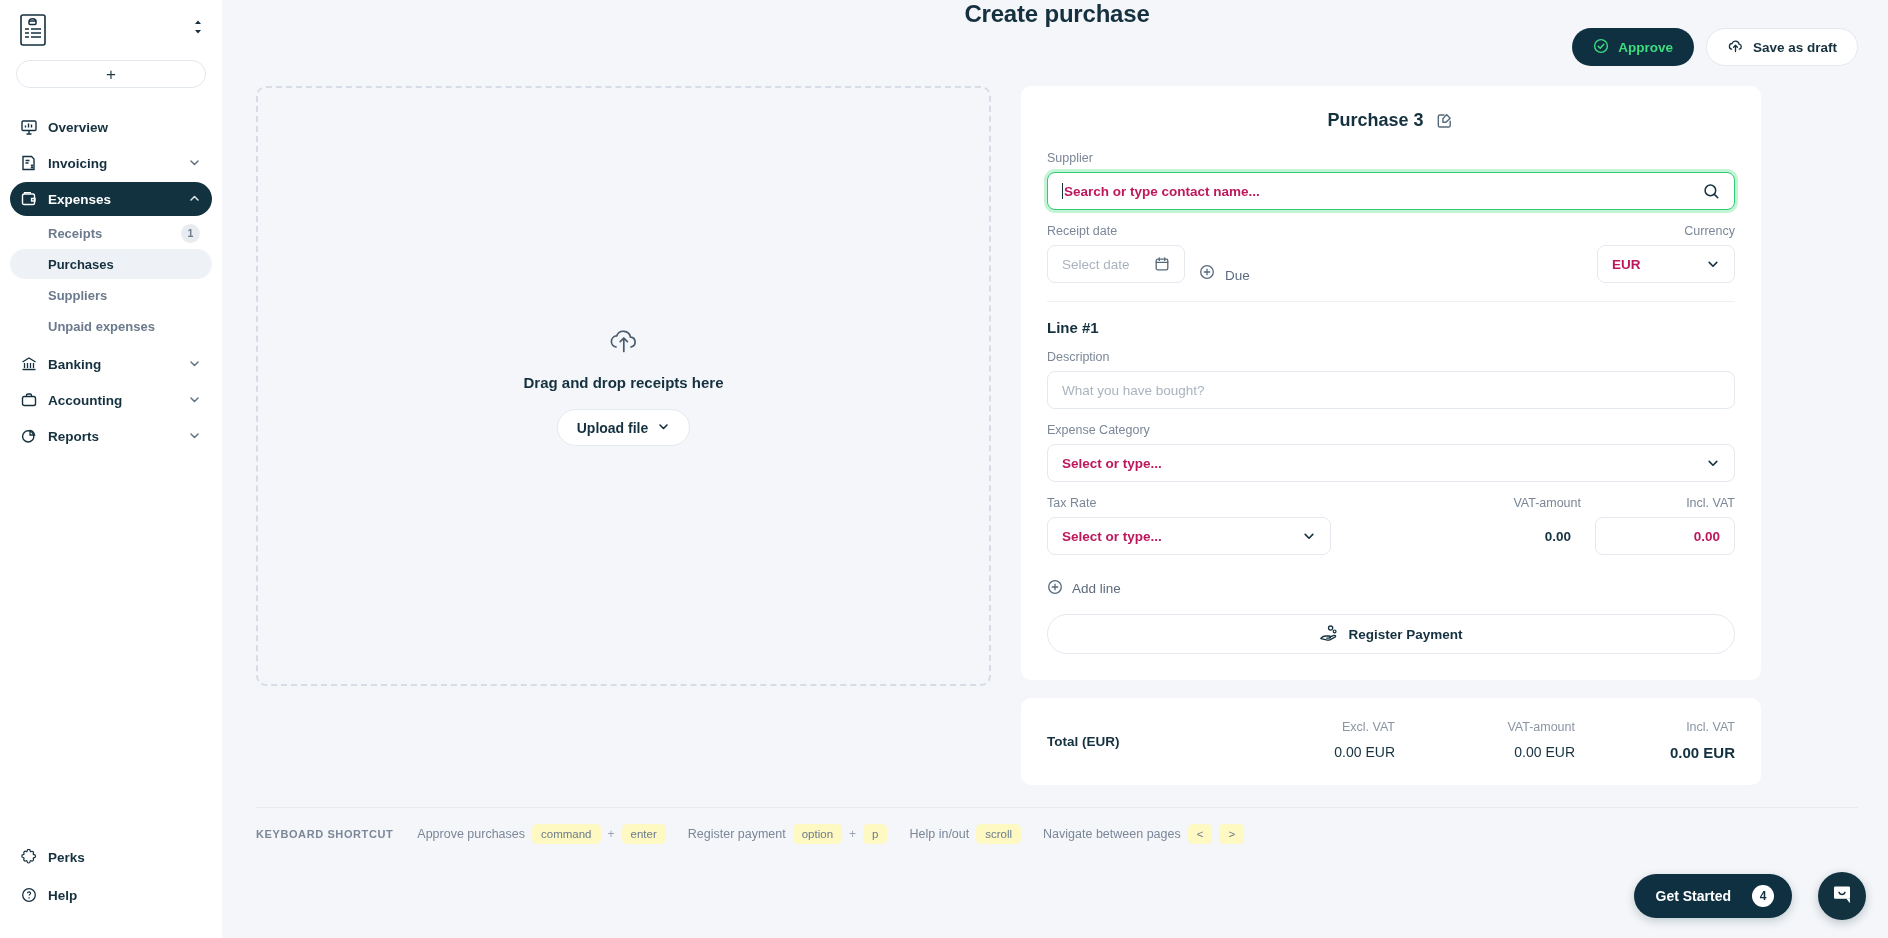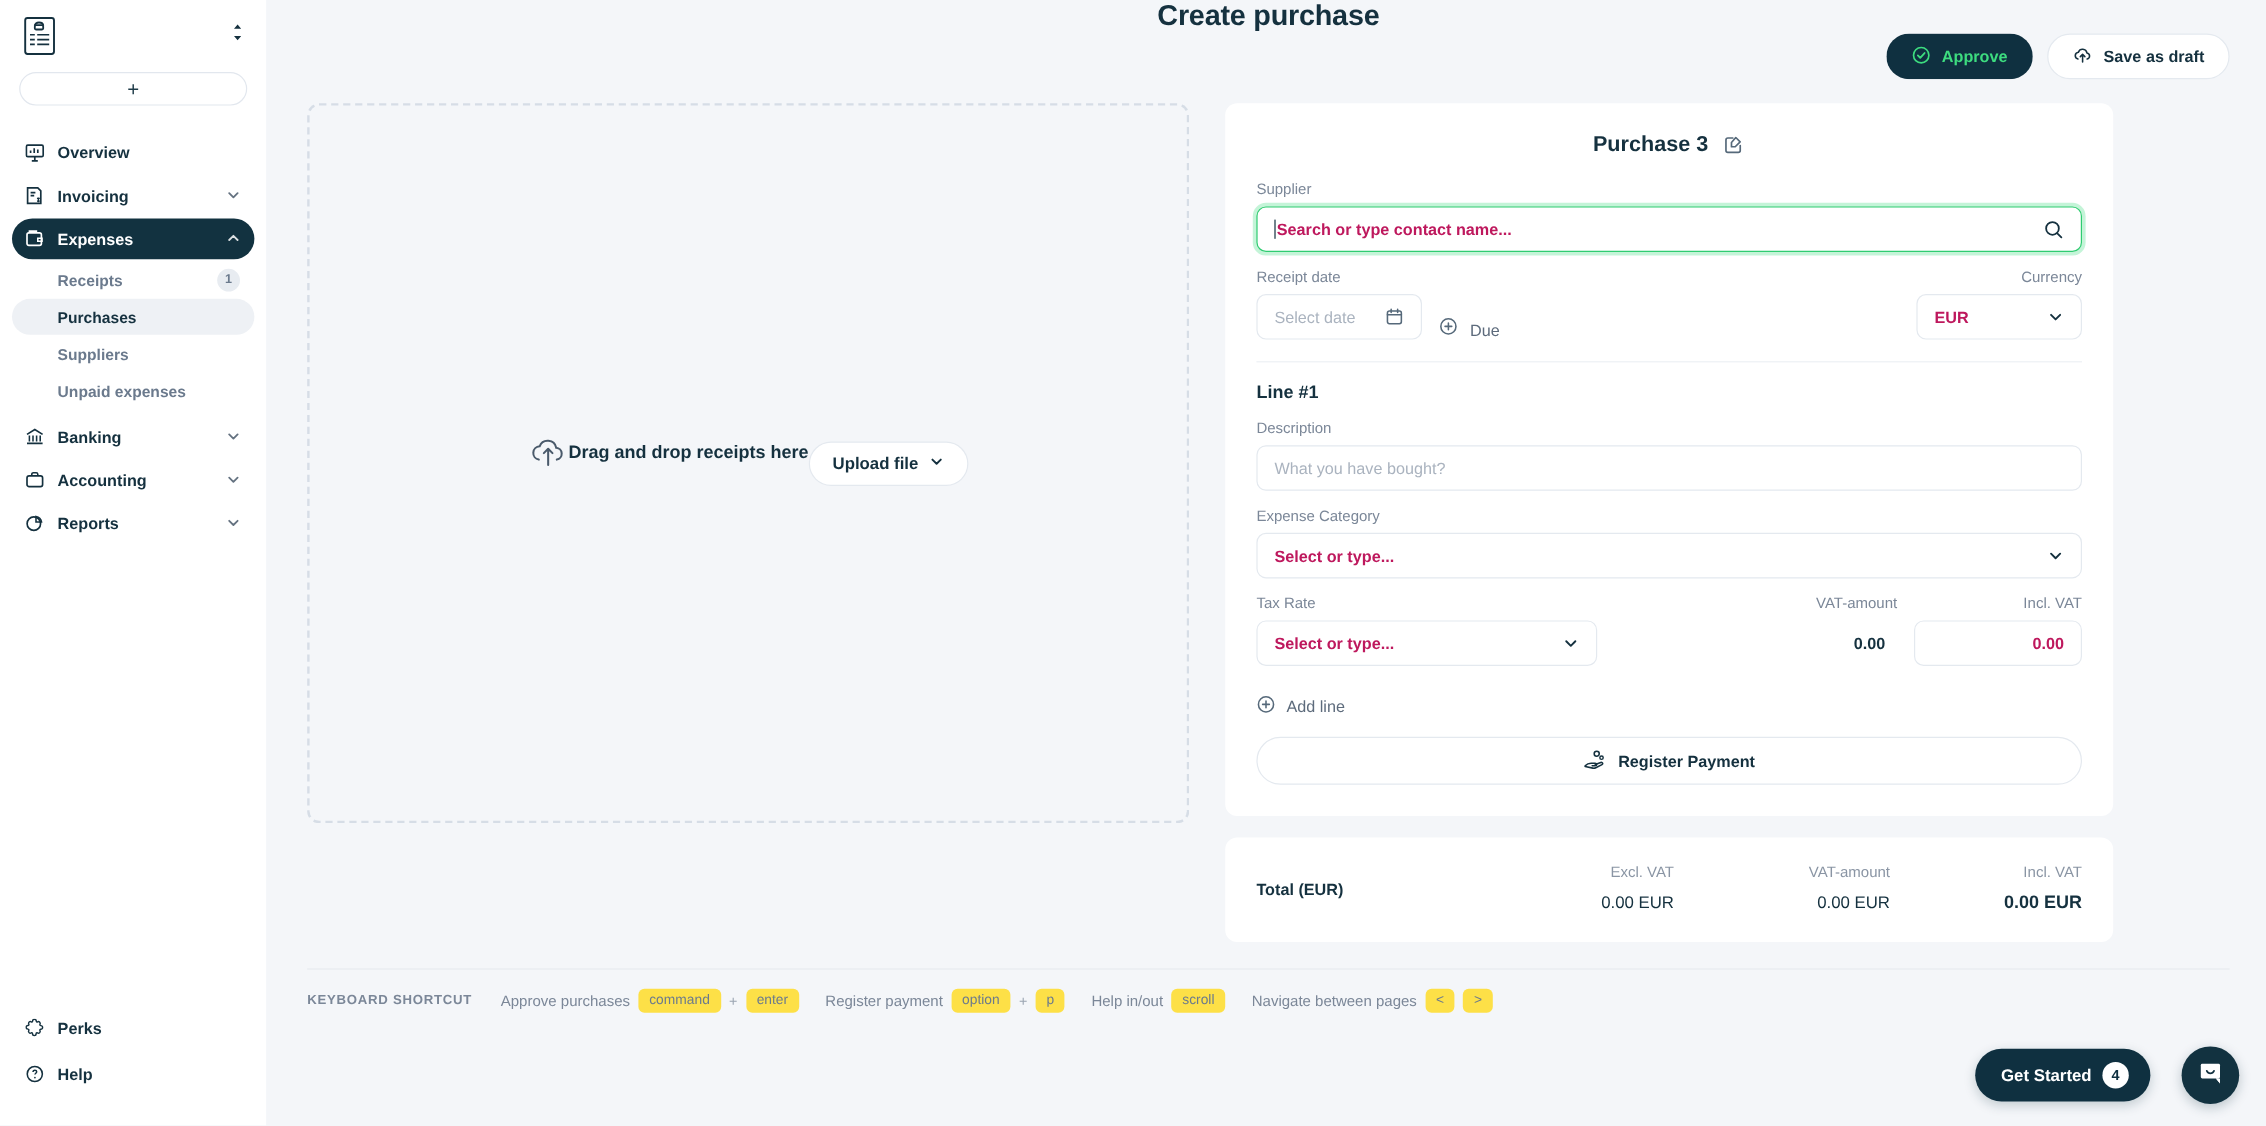--- a/index.html
+++ b/index.html
@@ -75,21 +75,21 @@
   }
   .btn-approve { background: #0f3040; color: #3ddc7f; }
   .btn-draft { background: #ffffff; color: #15313f; border-color: #e4e9ef; }
 
   .content { display: flex; gap: 30px; padding: 22px 30px 0 34px; }
 
   
   .dropzone {
     width: 735px; flex: 0 0 735px; height: 600px;
     border: 2px dashed #d6dde6; border-radius: 10px;
-    display: flex; flex-direction: row; align-items: center; justify-content: center;
+    display: flex; flex-direction: column; align-items: center; justify-content: center;
     gap: 0;
   }
   .dz-icon { margin-bottom: 14px; }
   .dz-text { font-size: 15px; font-weight: 700; color: #15313f; margin-bottom: 18px; }
   .dz-upload {
     height: 37px; background:#fff; border:1px solid #e4e9ef; border-radius: 20px;
     display:flex; align-items:center; gap: 9px; padding: 0 19px;
     font-size: 14px; font-weight: 700; color:#15313f; cursor:pointer;
   }
 
@@ -148,28 +148,28 @@
   .tot-head { font-size:12.5px; color:#8a95a4; margin-bottom: 10px; }
   .tot-val { font-size:14px; color:#15313f; }
   .tot-val.bold { font-weight: 700; font-size: 15px; }
 
   
   .footer-sep { height:1px; background:#e7eaee; margin: 22px 30px 0 34px; }
   .shortcuts { display:flex; align-items:center; gap: 8px; padding: 16px 30px 0 34px; flex-wrap: nowrap; }
   .sc-title { font-size:11px; font-weight:700; letter-spacing: .6px; color:#7b8798; margin-right: 16px; }
   .sc-group { display:flex; align-items:center; gap:7px; margin-right: 14px; }
   .sc-text { font-size: 12.5px; color:#7b8798; }
-  .kbd { background:#fde047; color:#6b7a8d; font-size:11.5px; border-radius:5px; padding: 4px 9px; }
+  .kbd { background:#fef9c3; color:#6b7a8d; font-size:11.5px; border-radius:5px; padding: 4px 9px; }
   .plus { font-size:12px; color:#9aa4b1; }
 
   
   .get-started {
     position:absolute; right: 96px; bottom: 20px;
     height: 44px; background:#0f3040; border-radius: 24px;
-    display:flex; align-items:center; gap:9px; padding: 0 18px 0 22px;
+    display:flex; align-items:center; gap:21px; padding: 0 18px 0 22px;
     color:#fff; font-size:14px; font-weight:700; cursor:pointer;
     box-shadow: 0 3px 10px rgba(15,48,64,.22);
   }
   .gs-badge { width:22px;height:22px;border-radius:11px;background:#fff;color:#0f3040;
               font-size:12px;font-weight:700;display:flex;align-items:center;justify-content:center; }
   .chat-fab {
     position:absolute; right: 22px; bottom: 18px;
     width:48px;height:48px;border-radius:24px;background:#123240;
     display:flex;align-items:center;justify-content:center;cursor:pointer;
     box-shadow: 0 3px 10px rgba(15,48,64,.25);

